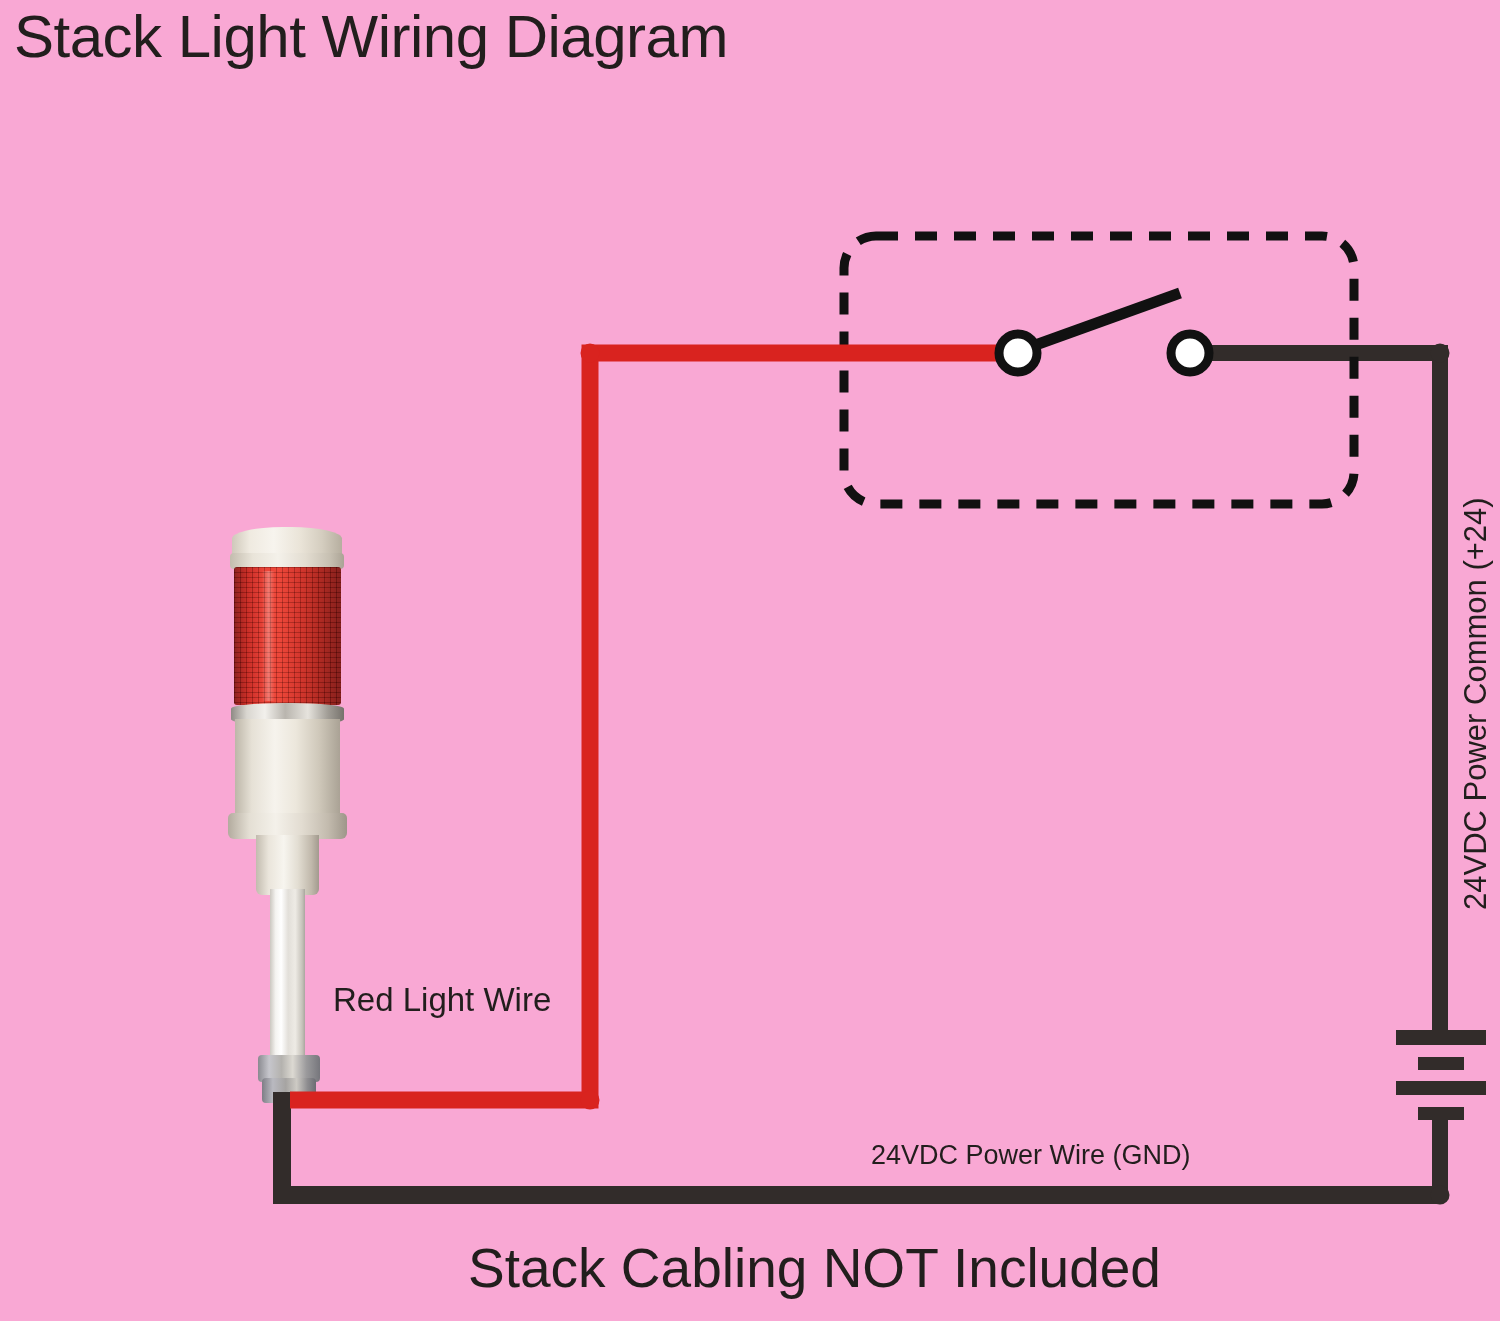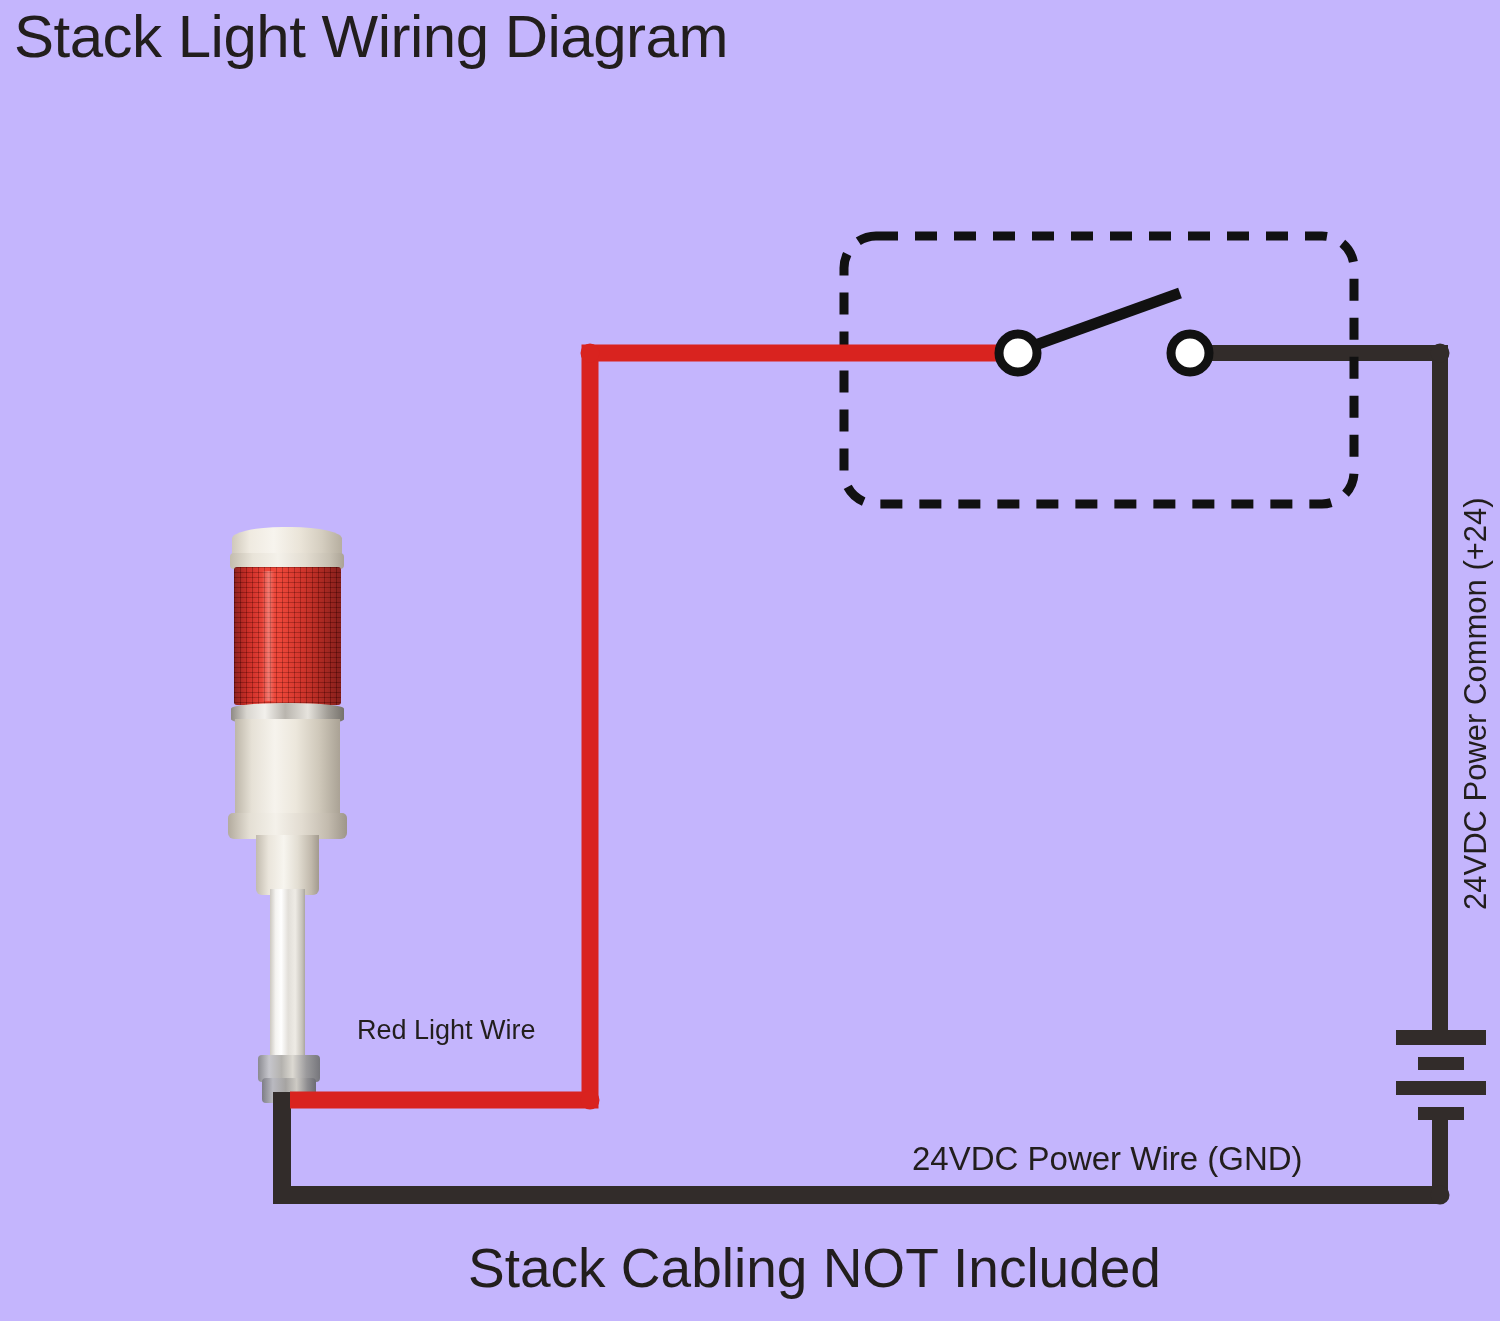--- a/index.html
+++ b/index.html
@@ -9,21 +9,21 @@
     background: #ffffff;
   }
   body {
     font-family: "Liberation Sans", sans-serif;
     color: #221e1d;
   }
   #stage {
     position: relative;
     width: 1500px;
     height: 1321px;
-    background: #c4b5fd;
+    background: #f9a8d4;
     overflow: hidden;
   }
   #diagram-svg {
     position: absolute;
     left: 0;
     top: 0;
     width: 1500px;
     height: 1321px;
   }
   .txt {
@@ -38,28 +38,27 @@
     font-size: 60px;
     letter-spacing: -0.5px;
   }
   #switch-station-label {
     left: 868px;
     top: 168px;
     font-size: 36px;
   }
   #red-wire-label {
     left: 333px;
-    top: 1015px;
+    top: 981px;
+    font-size: 33px;
+  }
+  #gnd-wire-label {
+    left: 871px;
+    top: 1140px;
     font-size: 27px;
-    margin-left: 24px;
-  }
-  #gnd-wire-label {
-    left: 912px;
-    top: 1140px;
-    font-size: 33px;
   }
   #common-wire-label {
     left: 1458px;
     top: 490px;
     font-size: 31px;
     transform-origin: 0 0;
     transform: rotate(-90deg) translate(-420px, 0);
   }
   #footer-note {
     left: 468px;

